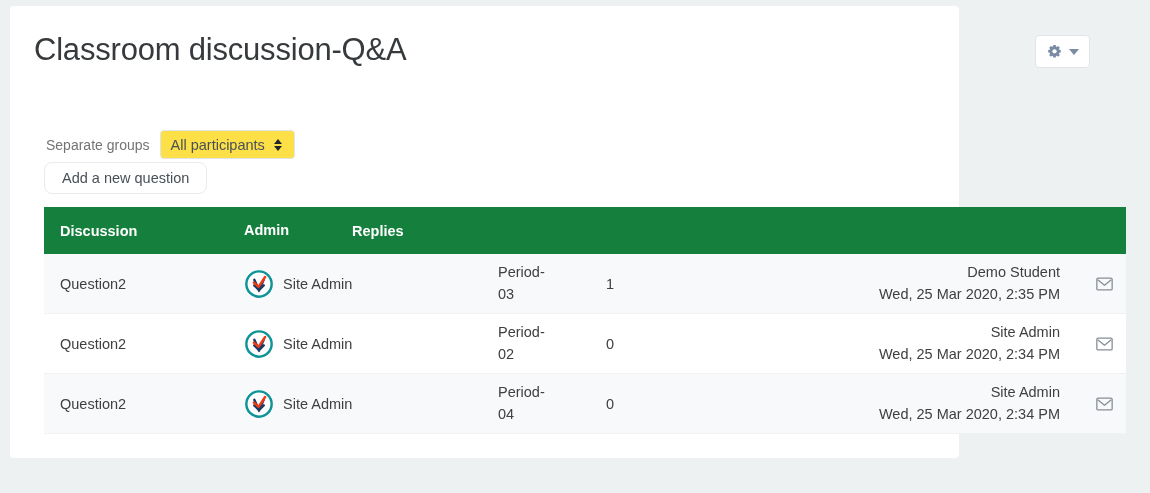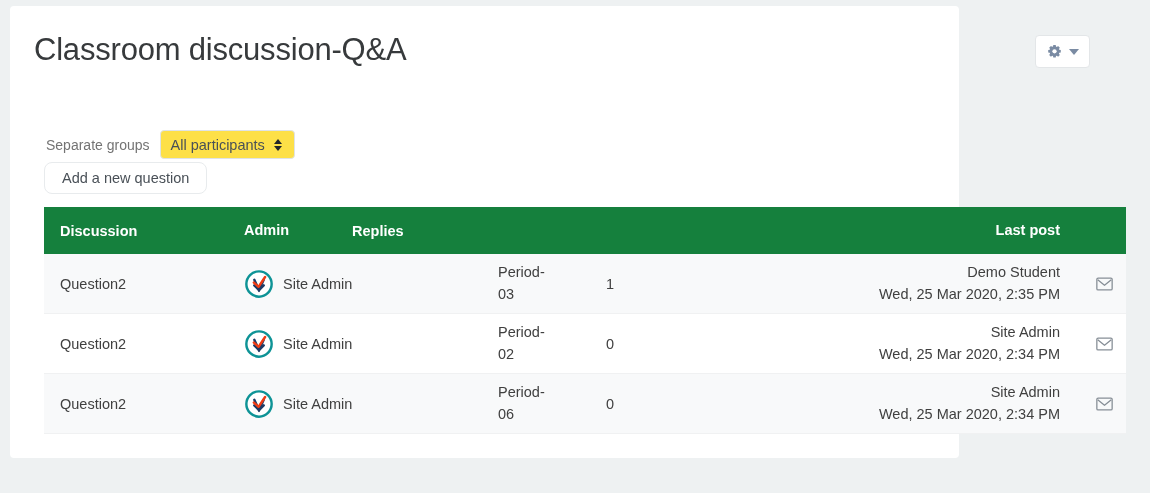--- a/index.html
+++ b/index.html
@@ -206,21 +206,20 @@
     </div>
 
     <button class="add-question-btn">Add a new question</button>
 
     <div class="table-wrap">
 
       <div class="t-header">
         <div class="c-discussion">Discussion</div>
         <div class="c-group">Admin</div>
         <div class="c-replies">Replies</div>
-        <div class="c-lastpost">Last post</div>
         <div class="c-action"></div>
       </div>
 
       <div class="t-row odd">
         <div class="c-discussion">Question2</div>
         <div class="c-startedby">
           <span>
             <svg class="avatar" viewBox="0 0 32 32" aria-hidden="true">
               <circle cx="16" cy="16" r="13.5" fill="#ffffff" stroke="#0e9396" stroke-width="2.6"></circle>
               <path d="M11 17.5 L16 22.5 L21 11.5" fill="none" stroke="#1c3a66" stroke-width="2.6" stroke-linecap="round"></path>
@@ -289,21 +288,21 @@
               <circle cx="16" cy="16" r="13.5" fill="#ffffff" stroke="#0e9396" stroke-width="2.6"></circle>
               <path d="M11 17.5 L16 22.5 L21 11.5" fill="none" stroke="#1c3a66" stroke-width="2.6" stroke-linecap="round"></path>
               <path d="M21 17.5 L16 22.5 L11 11.5" fill="none" stroke="#1c3a66" stroke-width="2.6" stroke-linecap="round"></path>
               <path d="M10.5 14.5 L15.5 19 L22.5 8.5" fill="none" stroke="#f03c14" stroke-width="2.6" stroke-linecap="round" stroke-linejoin="round"></path>
             </svg>
           </span>
           <span>Site Admin</span>
         </div>
         <div class="c-group">
           <span class="grp-a">Period-</span>
-          <span class="grp-b">06</span>
+          <span class="grp-b">04</span>
         </div>
         <div class="c-replies">0</div>
         <div class="c-lastpost">
           <span class="lp-name">Site Admin</span>
           <span class="lp-date">Wed, 25 Mar 2020, 2:34 PM</span>
         </div>
         <div class="c-action">
           <span>
             <svg class="envelope-icon" viewBox="0 0 20 16" aria-hidden="true">
               <rect x="1" y="1" width="18" height="14" rx="1.5" fill="none" stroke="#868e96" stroke-width="1.5"></rect>

